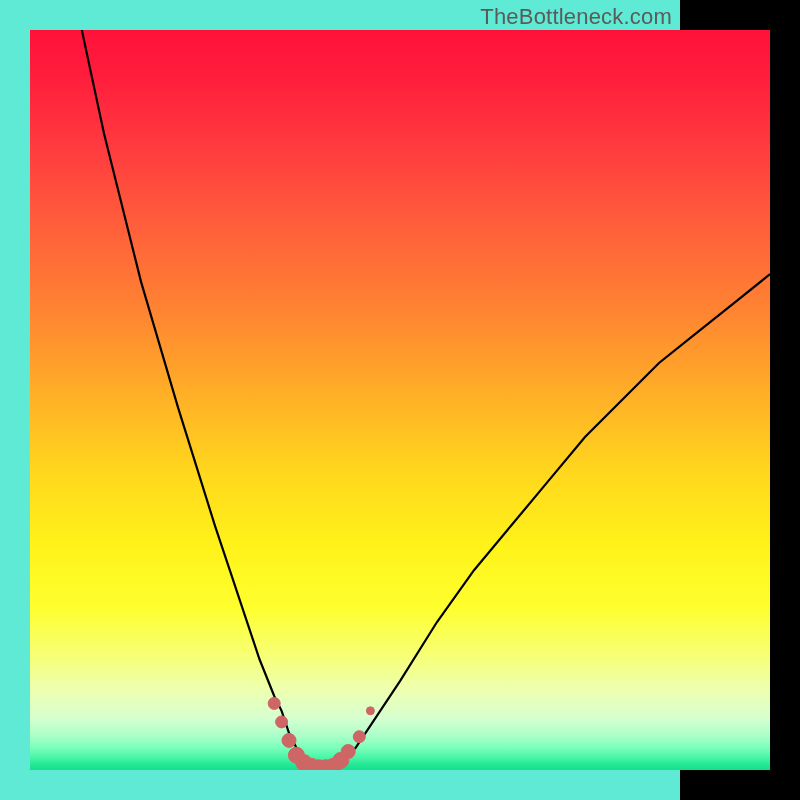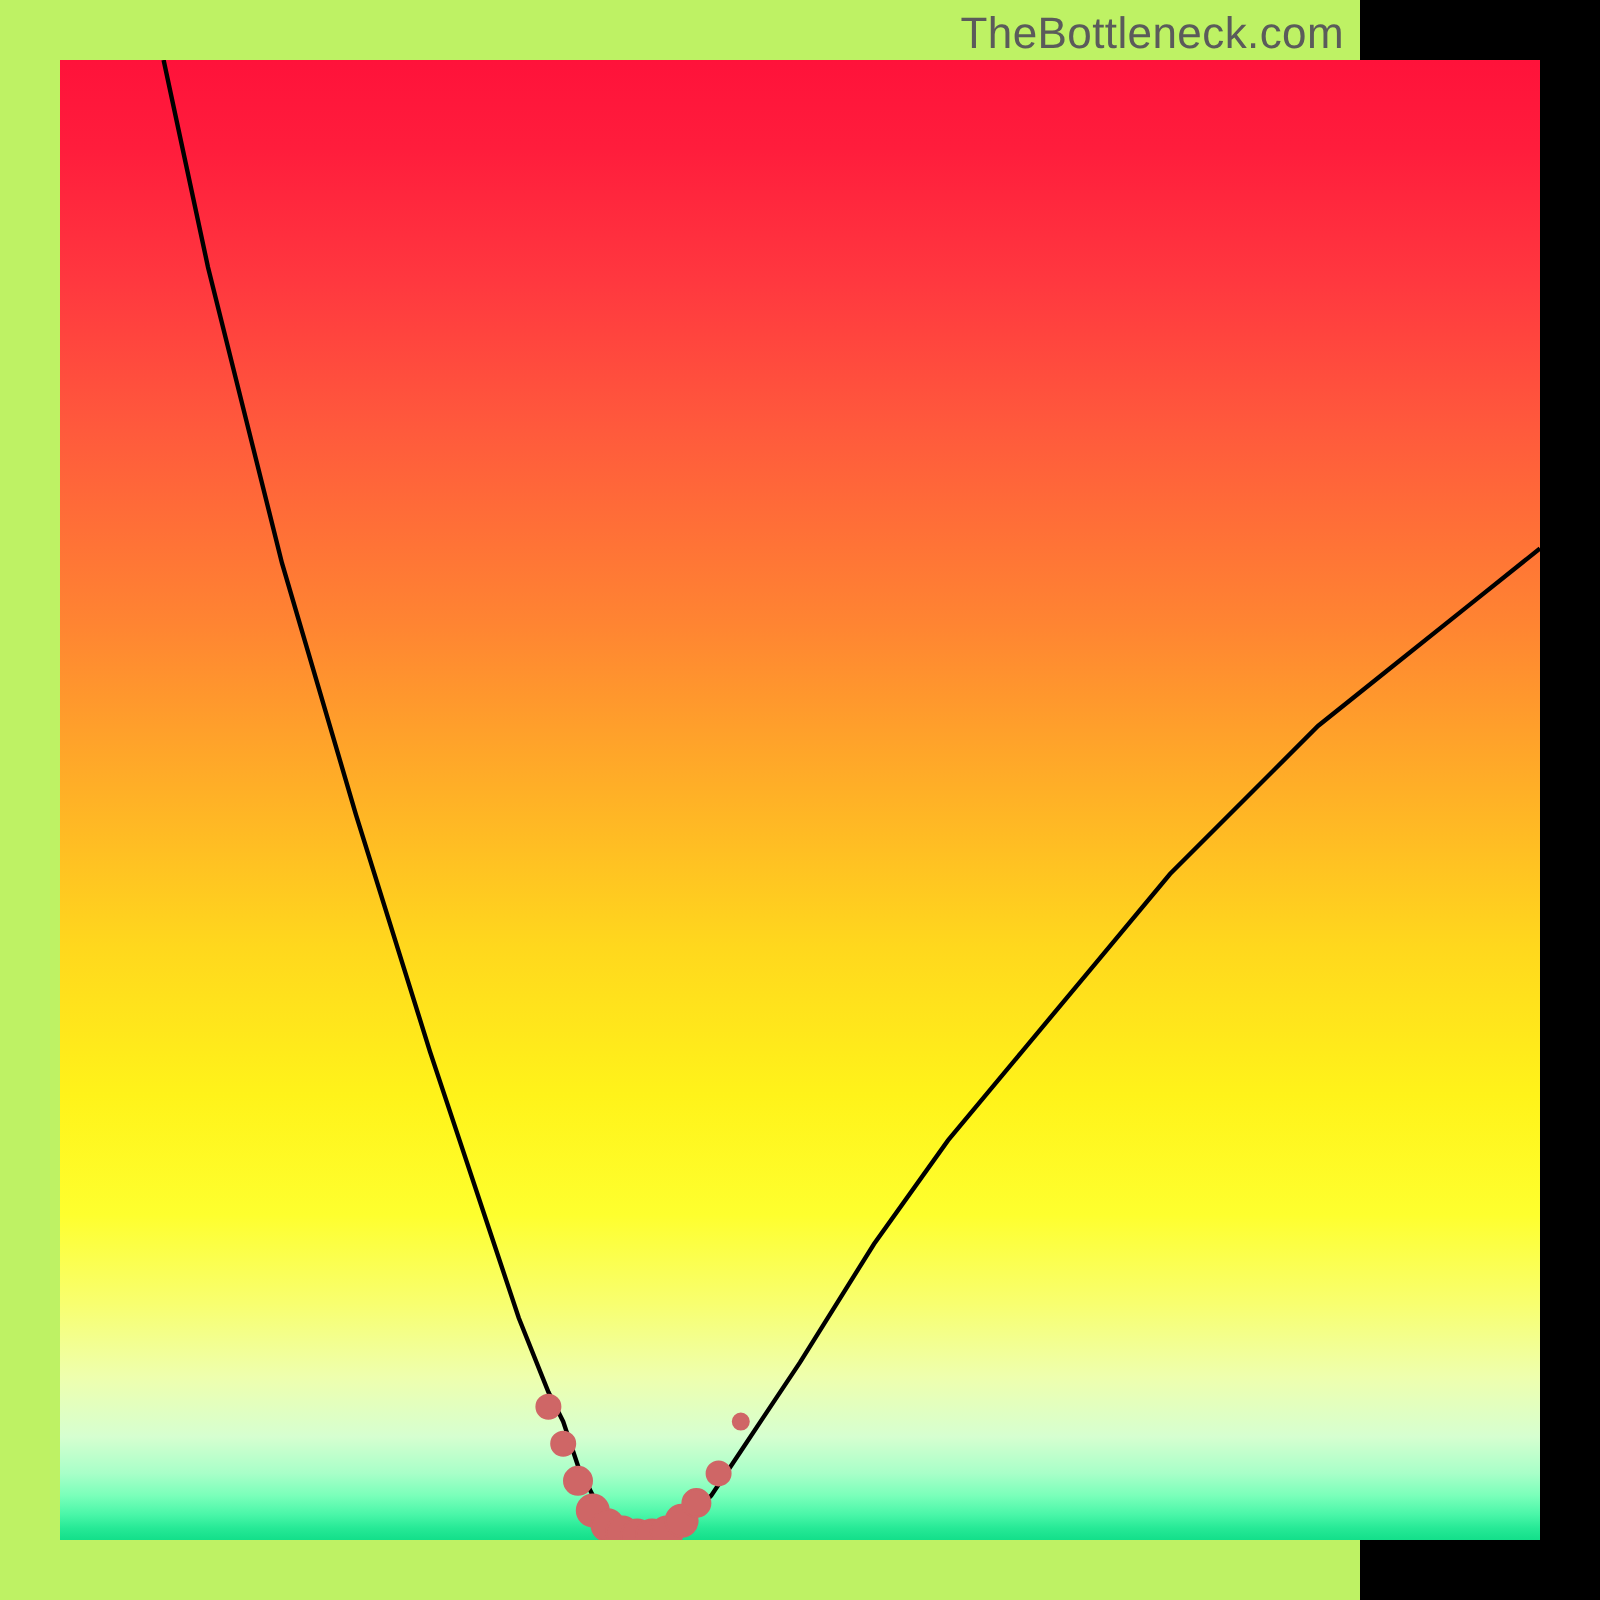--- a/index.html
+++ b/index.html
@@ -10,21 +10,21 @@
     background: #000;
     font-family: Arial, Helvetica, sans-serif;
     overflow: hidden;
   }
   .frame {
     position: absolute;
     top: 0;
     left: 0;
     width: 680px;
     height: 800px;
-    background: #bef264;
+    background: #5eead4;
   }
   .plot-area {
     position: absolute;
     left: 30px;
     top: 30px;
     width: 740px;
     height: 740px;
     overflow: hidden;
   }
   .gradient-bg {

